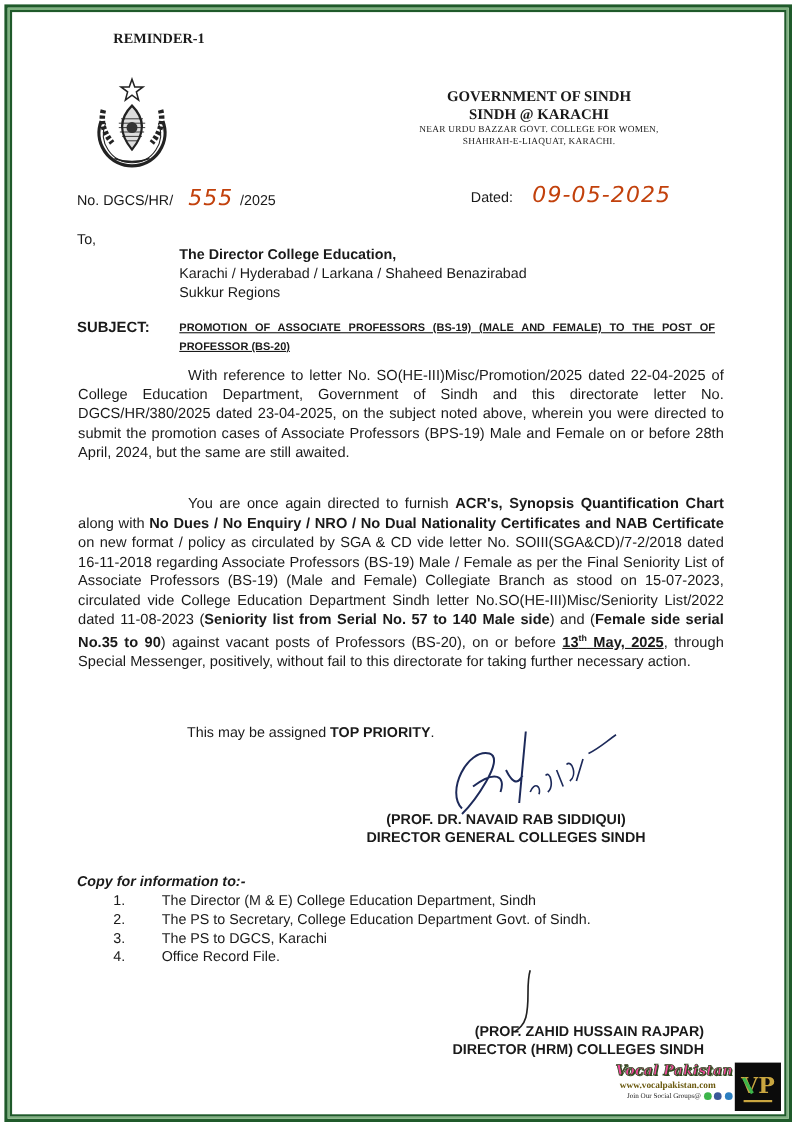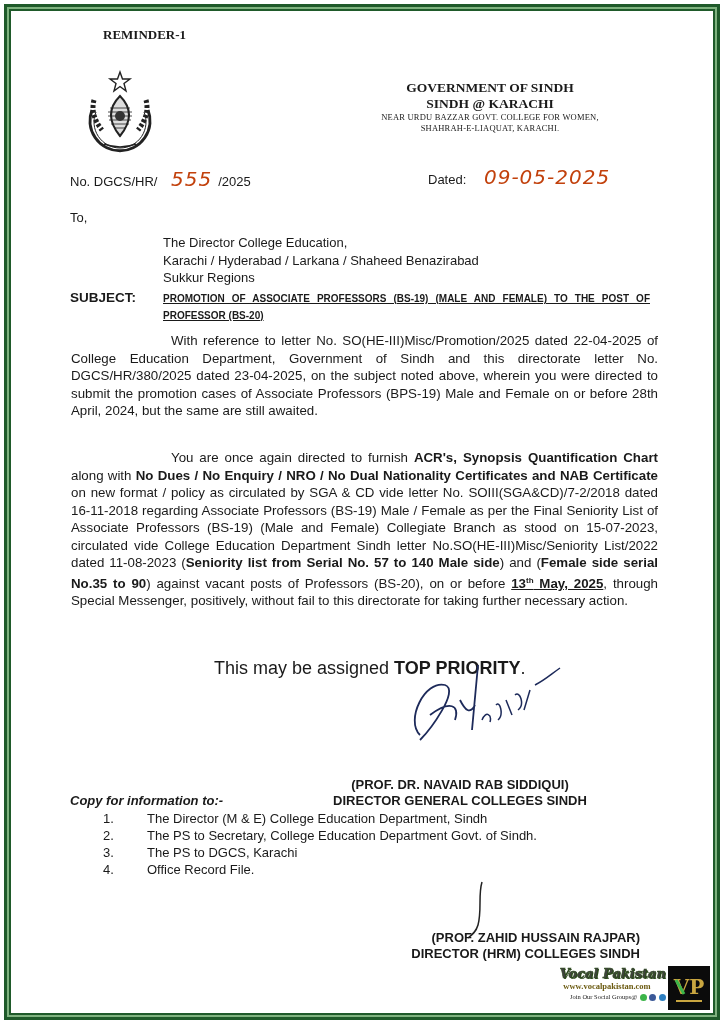--- a/index.html
+++ b/index.html
@@ -18,30 +18,30 @@
   .hand { font-family:"DejaVu Sans", sans-serif; font-weight:300; font-style:italic; font-size:20px; color:#c2410c; letter-spacing:1px; }
   .dated { left:428px; top:165px; font-size:13px; }
   .to { left:70px; top:210px; font-size:13px; }
   .addressee { left:163px; top:222px; font-size:13px; line-height:17.5px; }
   .subject-lbl { left:70px; top:290px; font-size:13.5px; font-weight:bold; }
   .subject { left:163px; top:290px; width:487px; font-size:10px; font-weight:bold; text-decoration:underline; line-height:17px; text-align:justify; }
   .para { left:71px; width:587px; font-size:13.3px; line-height:17.5px; text-align:justify; }
   .p1 { top:332px; }
   .p2 { top:449px; }
   .indent { display:inline-block; width:100px; }
-  .priority { left:170px; top:658px; font-size:18px;margin-left:44px; }
+  .priority { left:170px; top:658px; font-size:13px; }
   .sig1 { left:400px; top:660px; width:210px; height:90px; }
-  .signame1 { left:280px; top:737px; width:360px; text-align:center; font-size:13px; font-weight:bold; line-height:16px;margin-top:40px; }
+  .signame1 { left:280px; top:737px; width:360px; text-align:center; font-size:13px; font-weight:bold; line-height:16px; }
   .copy { left:70px; top:793px; font-size:13px; font-weight:bold; font-style:italic; }
   .cclist { left:103px; top:810px; font-size:13px; line-height:17px; }
   .cclist .num { display:inline-block; width:44px; }
   .sig2 { left:460px; top:880px; width:40px; height:60px; }
   .signame2 { left:300px; top:930px; width:340px; text-align:right; font-size:13px; font-weight:bold; line-height:16px; }
   .watermark { left:548px; top:966px; width:118px; text-align:right; }
-  .wm-title { font-family:"DejaVu Serif", serif; font-style:italic; font-weight:bold; font-size:13px; color:#404040; -webkit-text-stroke:0.7px #2d4a1e; text-shadow:1px 1px 0 #2d4a1e; line-height:15px; }
+  .wm-title { font-family:"DejaVu Serif", serif; font-style:italic; font-weight:bold; font-size:13px; color:#ec4899; -webkit-text-stroke:0.7px #2d4a1e; text-shadow:1px 1px 0 #2d4a1e; line-height:15px; }
   .wm-url { font-family:"Liberation Serif", serif; font-weight:bold; font-size:8.5px; color:#6b5a10; line-height:11px;text-align:center; }
   .wm-join { font-family:"Liberation Serif", serif; font-size:6.5px; color:#222; line-height:10px; }
   .wm-dot { display:inline-block; width:7px; height:7px; border-radius:50%; vertical-align:middle; margin-left:1px; }
   .wm-logo { left:668px; top:966px; width:42px; height:44px; background:#0b0b0b; }
   u { text-decoration:underline; }
 </style>
 </head>
 <body>
 
 <div class="frame-outer"></div>
@@ -84,21 +84,21 @@
 </div>
 
 <div class="abs dated">
   <span>Dated:</span>
   <span class="hand" style="margin-left:14px;">09-05-2025</span>
 </div>
 
 <div class="abs to">To,</div>
 
 <div class="abs addressee">
-  <div style="font-weight:normal;margin-top:12px;">The Director College Education,</div>
+  <div style="font-weight:bold;">The Director College Education,</div>
   <div>Karachi / Hyderabad / Larkana / Shaheed Benazirabad</div>
   <div>Sukkur Regions</div>
 </div>
 
 <div class="abs subject-lbl">SUBJECT:</div>
 <div class="abs subject">PROMOTION OF ASSOCIATE PROFESSORS (BS-19) (MALE AND FEMALE) TO THE POST OF PROFESSOR (BS-20)</div>
 
 <div class="abs para p1"><span class="indent"></span><span>With reference to letter No. SO(HE-III)Misc/Promotion/2025 dated 22-04-2025 of College Education Department, Government of Sindh and this directorate letter No. DGCS/HR/380/2025 dated 23-04-2025, on the subject noted above, wherein you were directed to submit the promotion cases of Associate Professors (BPS-19) Male and Female on or before 28th April, 2024, but the same are still awaited.</span></div>
 
 <div class="abs para p2"><span class="indent"></span><span>You are once again directed to furnish </span><b>ACR's, Synopsis Quantification Chart</b><span> along with </span><b>No Dues / No Enquiry / NRO / No Dual Nationality Certificates and NAB Certificate</b><span> on new format / policy as circulated by SGA &amp; CD vide letter No. SOIII(SGA&amp;CD)/7-2/2018 dated 16-11-2018 regarding Associate Professors (BS-19) Male / Female as per the Final Seniority List of Associate Professors (BS-19) (Male and Female) Collegiate Branch as stood on 15-07-2023, circulated vide College Education Department  Sindh letter No.SO(HE-III)Misc/Seniority List/2022 dated 11-08-2023 (</span><b>Seniority list from Serial No. 57 to 140 Male side</b><span>) and (</span><b>Female side serial No.35 to 90</b><span>) against vacant posts of Professors (BS-20), on or before </span><b><u><span>13</span><sup style="font-size:8px;">th</sup><span> May, 2025</span></u></b><span>, through Special Messenger, positively, without fail to this directorate for taking further necessary action.</span></div>

